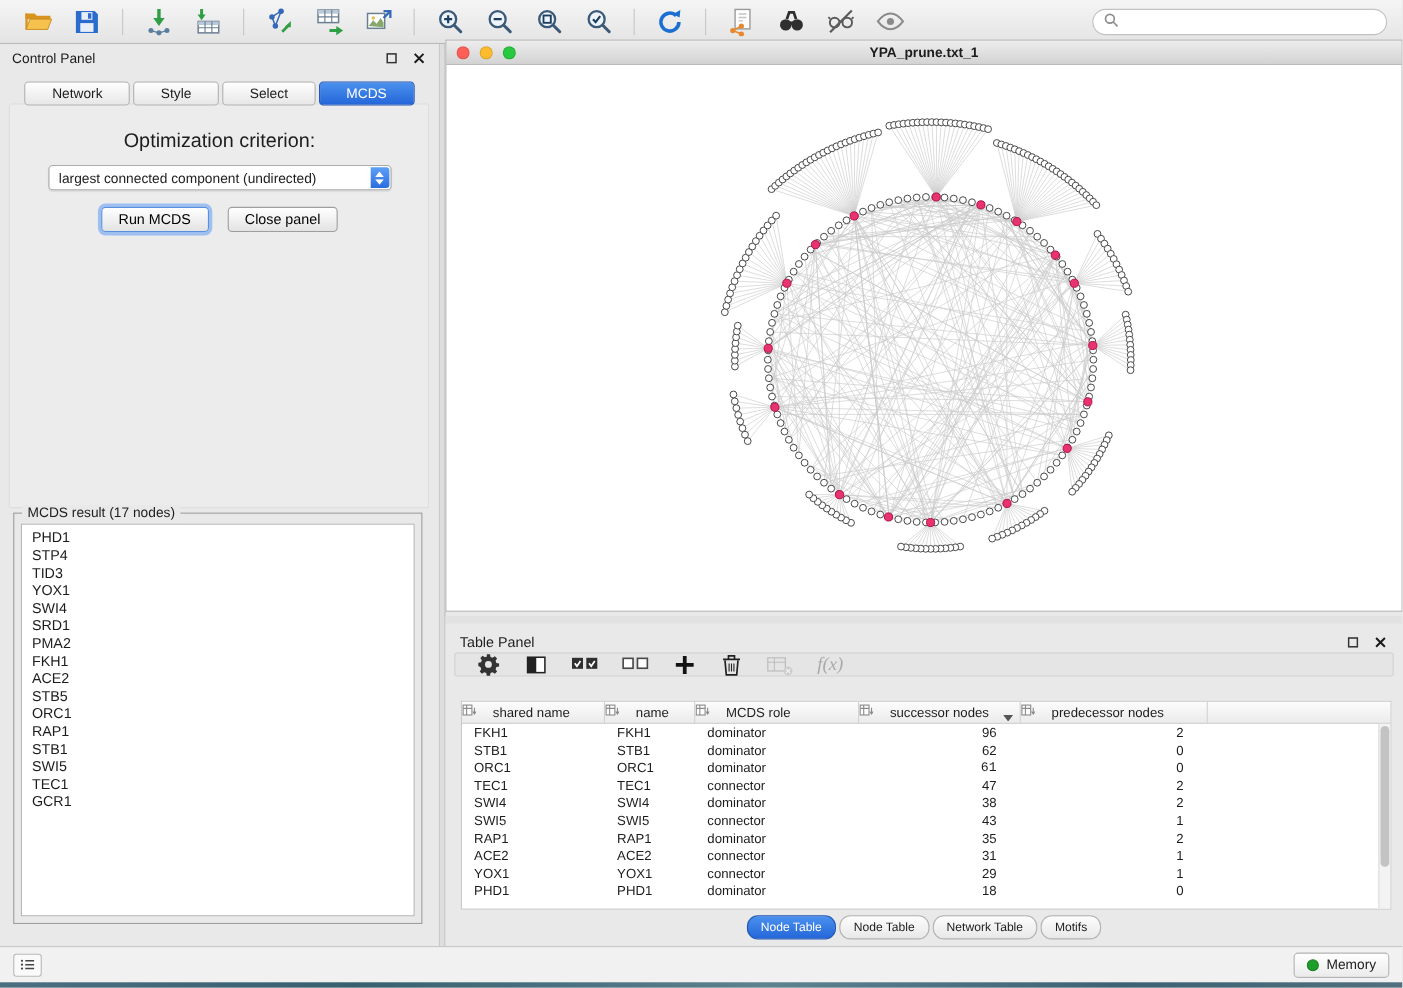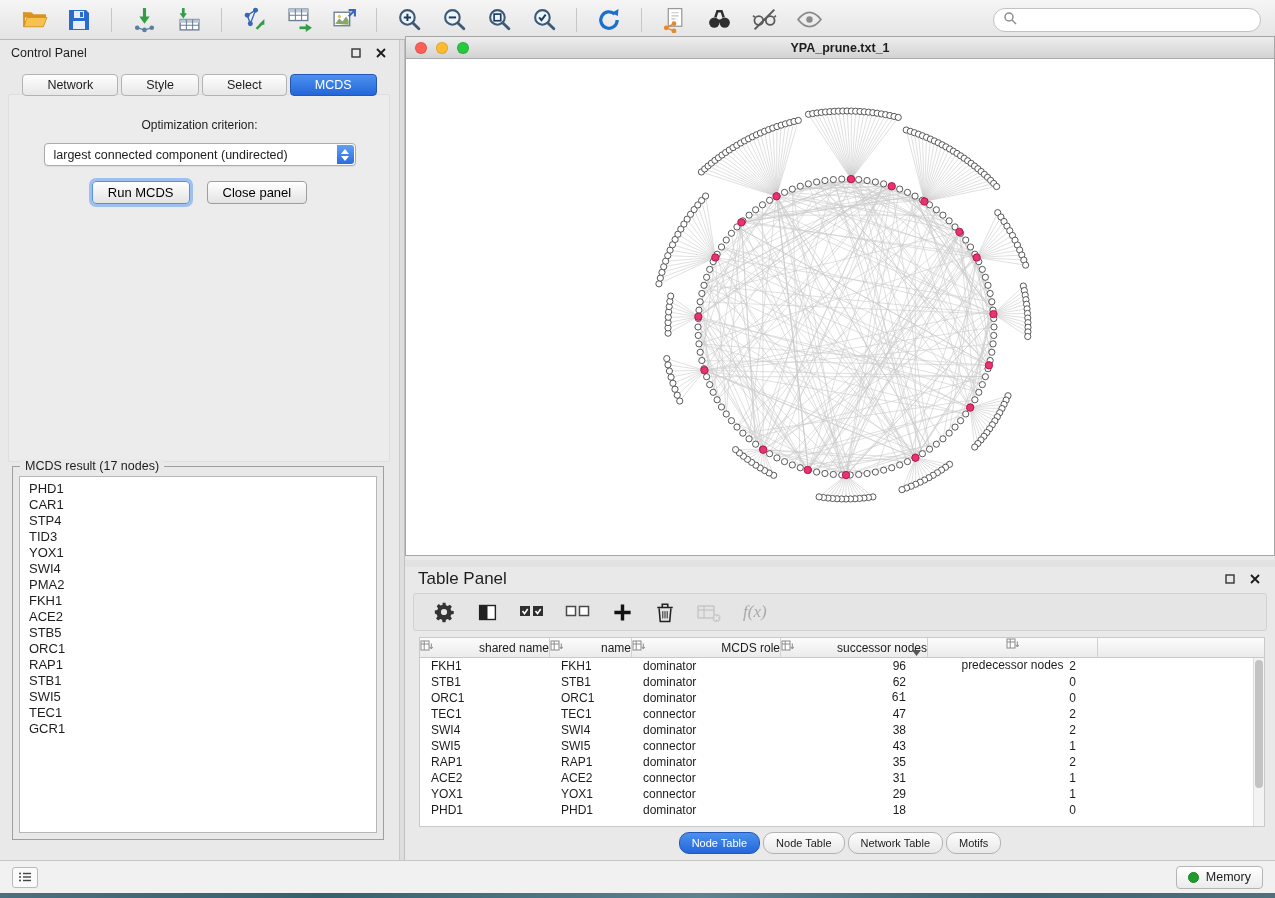--- a/index.html
+++ b/index.html
@@ -17,21 +17,21 @@
   
   .control-panel{position:absolute;left:0;top:40px;width:399px;height:820px;background:#e9e9e9}
   .panel-header{height:26px;display:flex;align-items:center;padding:0 11px;font-size:12.5px}
   .panel-btns{display:flex;gap:10px;margin-left:auto;align-items:center}
   .pbtn{width:15px;height:15px;display:flex;align-items:center;justify-content:center}
   .cp-card{position:absolute;left:8px;right:9px;top:54px;height:368px;background:#ececec;border:1px solid #dedede;border-radius:2px}
   .tabbar{position:relative;display:flex;justify-content:center;gap:3px;margin-top:8px;z-index:2}
   .cp-tab{padding:3px 24px;border:1px solid #b3b3b3;border-radius:4px;background:linear-gradient(#fefefe,#e7e7e7);font-size:12.5px;cursor:default}
   .cp-tab.active{background:linear-gradient(#4b91ee,#2466d9);border-color:#2356b8;color:#fff}
   .cp-content{position:relative;margin-top:22px;text-align:center;z-index:2}
-  .opt-label{font-size:12px}
+  .opt-label{font-size:18px}
   .select{width:312px;height:23px;margin:11px auto 0;background:#fff;border:1px solid #ababab;border-radius:4px;display:flex;align-items:center;position:relative;padding-left:9px;font-size:12.5px;box-shadow:0 1px 1px rgba(0,0,0,.07);text-align:left}
   .select-stepper{position:absolute;right:1px;top:1px;bottom:1px;width:17px;background:linear-gradient(#5fa0f6,#2b6cdf);border-radius:0 3px 3px 0;display:flex;flex-direction:column;align-items:center;justify-content:center;gap:2px}
   .btn-row{margin-top:15px;display:flex;justify-content:center;gap:17px}
   .btn{height:23px;padding:0 15px;font:13px "Liberation Sans",sans-serif;background:linear-gradient(#ffffff,#e3e3e3);border:1px solid #9e9e9e;border-radius:4px;cursor:default}
   .btn.focus{box-shadow:0 0 0 3px rgba(92,156,246,.55);border-color:#5a8fe0}
   .result-box{position:absolute;left:12px;right:15px;top:426px;bottom:20px;border:1px solid #9f9f9f;padding:9px 6px 6px}
   .result-legend{position:absolute;top:-8px;left:7px;background:#e9e9e9;padding:0 5px;font-size:12.5px}
   .result-list{height:100%;background:#fff;border:1px solid #b7b7b7;padding-top:4px;overflow:hidden}
   .result-item{font-size:13px;line-height:16px;padding-left:9px}
 
@@ -43,27 +43,27 @@
   .network-frame{position:absolute;left:405px;top:36px;width:870px;height:520px;background:#fff;border:1px solid #a6a6a6}
   .net-titlebar{height:22px;background:linear-gradient(#ededed,#d3d3d3);border-bottom:1px solid #aaa;position:relative;display:flex;align-items:center;justify-content:center}
   .traffic{position:absolute;left:9px;top:0;bottom:0;display:flex;align-items:center;gap:9px}
   .tl{width:12px;height:12px;border-radius:50%;border:1px solid rgba(0,0,0,.12)}
   .net-title{font-size:12.5px;font-weight:700}
   .net-canvas{position:absolute;left:0;top:22px;right:0;bottom:0;background:#fff}
   .net-canvas svg{display:block}
 
   
   .table-panel{position:absolute;left:405px;top:567px;width:870px;height:293px;background:#e9e9e9}
-  .tp-header{height:24px;display:flex;align-items:center;padding:0 13px;font-size:17px}
-  .tp-toolbar{margin:2px 8px 0;height:38px;background:#e5e5e5;border:1px solid #d2d2d2;border-radius:3px;display:flex;align-items:center;gap:19px;padding:0 18px}
+  .tp-header{height:24px;display:flex;align-items:flex-end;padding:0 13px;font-size:13px}
+  .tp-toolbar{margin:2px 8px 0;height:22px;background:#e5e5e5;border:1px solid #d2d2d2;border-radius:3px;display:flex;align-items:center;gap:19px;padding:0 18px}
   .tp-icon{display:flex;align-items:center;justify-content:center;min-width:24px;height:28px;cursor:default}
   .fx-label{font:italic 17px "Liberation Serif",serif;color:#a9a9a9;margin-left:2px}
   .ntable{position:absolute;left:14px;right:10px;top:70px;height:190px;background:#fff;border:1px solid #c9c9c9;overflow:hidden}
   .nt-head{display:flex;height:20px;background:linear-gradient(#fcfcfc,#ebebeb);border-bottom:1px solid #c9c9c9}
-  .nt-hcell{display:flex;align-items:center;justify-content:space-between;gap:5px;border-right:1px solid #d2d2d2;font-size:12px;position:relative;flex-shrink:0}
+  .nt-hcell{display:flex;align-items:center;justify-content:flex-start;gap:15px;border-right:1px solid #d2d2d2;font-size:12px;position:relative;flex-shrink:0}
   .nt-hcell.filler{border-right:none}
   .nt-hcell .chev{position:absolute;right:6px;top:7px}
   .nt-body{position:relative}
   .nt-row{display:flex;height:16px;align-items:center}
   .nt-cell{font-size:12px;padding-left:11px;white-space:nowrap;overflow:hidden;flex-shrink:0}
   .nt-cell.num{text-align:right;padding-right:22px;padding-left:0}
   .nt-scroll{position:absolute;right:0;top:20px;bottom:0;width:11px;background:#f3f3f3;border-left:1px solid #ddd}
   .nt-thumb{position:absolute;left:1px;right:1px;top:2px;height:76%;background:#c3c3c3;border-radius:5px}
   .tp-tabs{position:absolute;left:0;right:0;top:265px;display:flex;justify-content:center;gap:3px}
   .tp-tab{padding:4px 12px;font-size:11px;border:1px solid #b3b3b3;background:linear-gradient(#fdfdfd,#e8e8e8);border-radius:10px;cursor:default}
@@ -265,25 +265,25 @@
     </div>
     <div class="btn-row">
       <button class="btn focus">Run MCDS</button>
       <button class="btn">Close panel</button>
     </div>
   </div>
   <div class="result-box">
     <span class="result-legend">MCDS result (17 nodes)</span>
     <div class="result-list" id="result-list">
         <div class="result-item">PHD1</div>
-        <div class="result-item">CAR1</div>
         <div class="result-item">STP4</div>
         <div class="result-item">TID3</div>
         <div class="result-item">YOX1</div>
         <div class="result-item">SWI4</div>
+        <div class="result-item">SRD1</div>
         <div class="result-item">PMA2</div>
         <div class="result-item">FKH1</div>
         <div class="result-item">ACE2</div>
         <div class="result-item">STB5</div>
         <div class="result-item">ORC1</div>
         <div class="result-item">RAP1</div>
         <div class="result-item">STB1</div>
         <div class="result-item">SWI5</div>
         <div class="result-item">TEC1</div>
         <div class="result-item">GCR1</div>
@@ -1171,21 +1171,21 @@
           <span><svg width="13" height="12" viewBox="0 0 13 12">
               <rect x="1" y="1" width="8" height="9" fill="#fff" stroke="#8a8a8a"></rect>
               <path d="M1 4h8M4.2 1v9" stroke="#8a8a8a"></path>
               <path d="M11.3 3.5v4.5M9.8 6.8l1.5 2.2 1.5-2.2" stroke="#8a8a8a" fill="none"></path>
             </svg></span>
           <span class="hlabel">successor nodes</span>
           <span class="chev"><svg width="9" height="6" viewBox="0 0 9 6">
               <path d="M0 0h9L4.5 6z" fill="#555"></path>
             </svg></span>
         </div>
-        <div class="nt-hcell" style="width: 170px; flex-direction: column;">
+        <div class="nt-hcell" style="width: 170px;">
           <span><svg width="13" height="12" viewBox="0 0 13 12">
               <rect x="1" y="1" width="8" height="9" fill="#fff" stroke="#8a8a8a"></rect>
               <path d="M1 4h8M4.2 1v9" stroke="#8a8a8a"></path>
               <path d="M11.3 3.5v4.5M9.8 6.8l1.5 2.2 1.5-2.2" stroke="#8a8a8a" fill="none"></path>
             </svg></span>
           <span class="hlabel">predecessor nodes</span>
         </div>
         <div class="nt-hcell filler" style="flex: 1 1 0%;"></div>
       </div>
     <div class="nt-body" id="nt-body">

